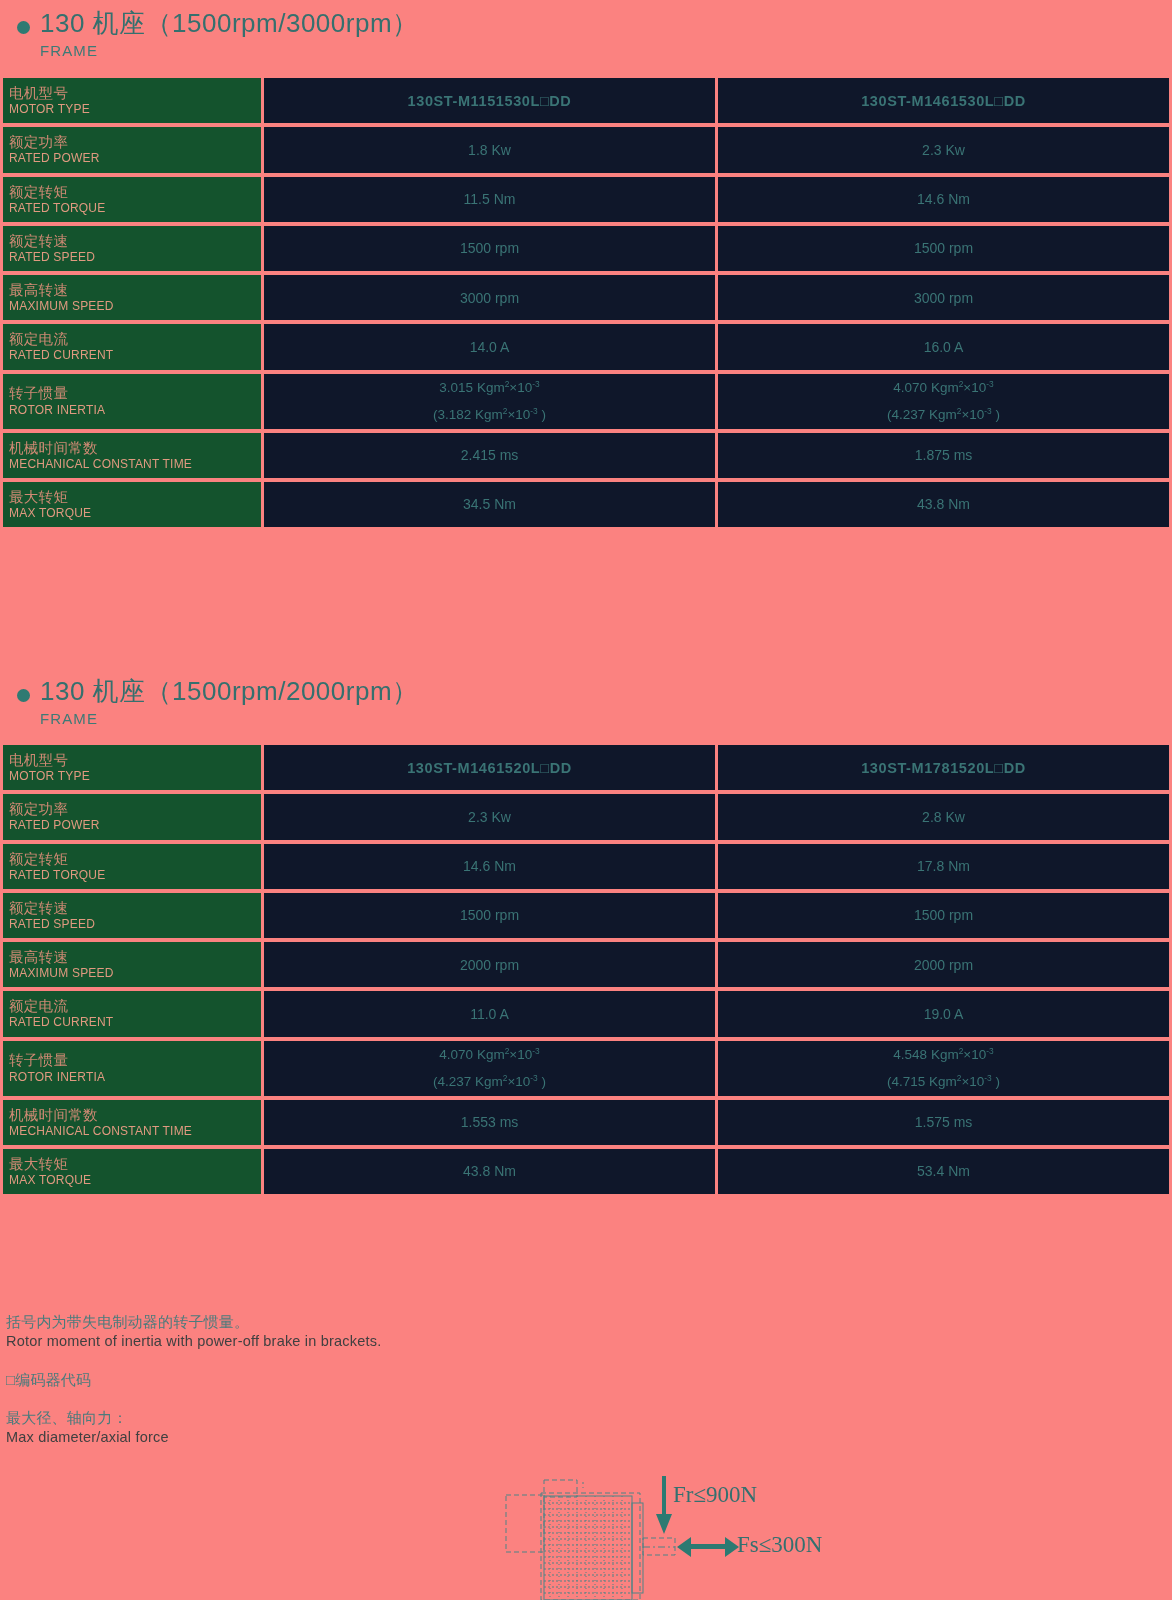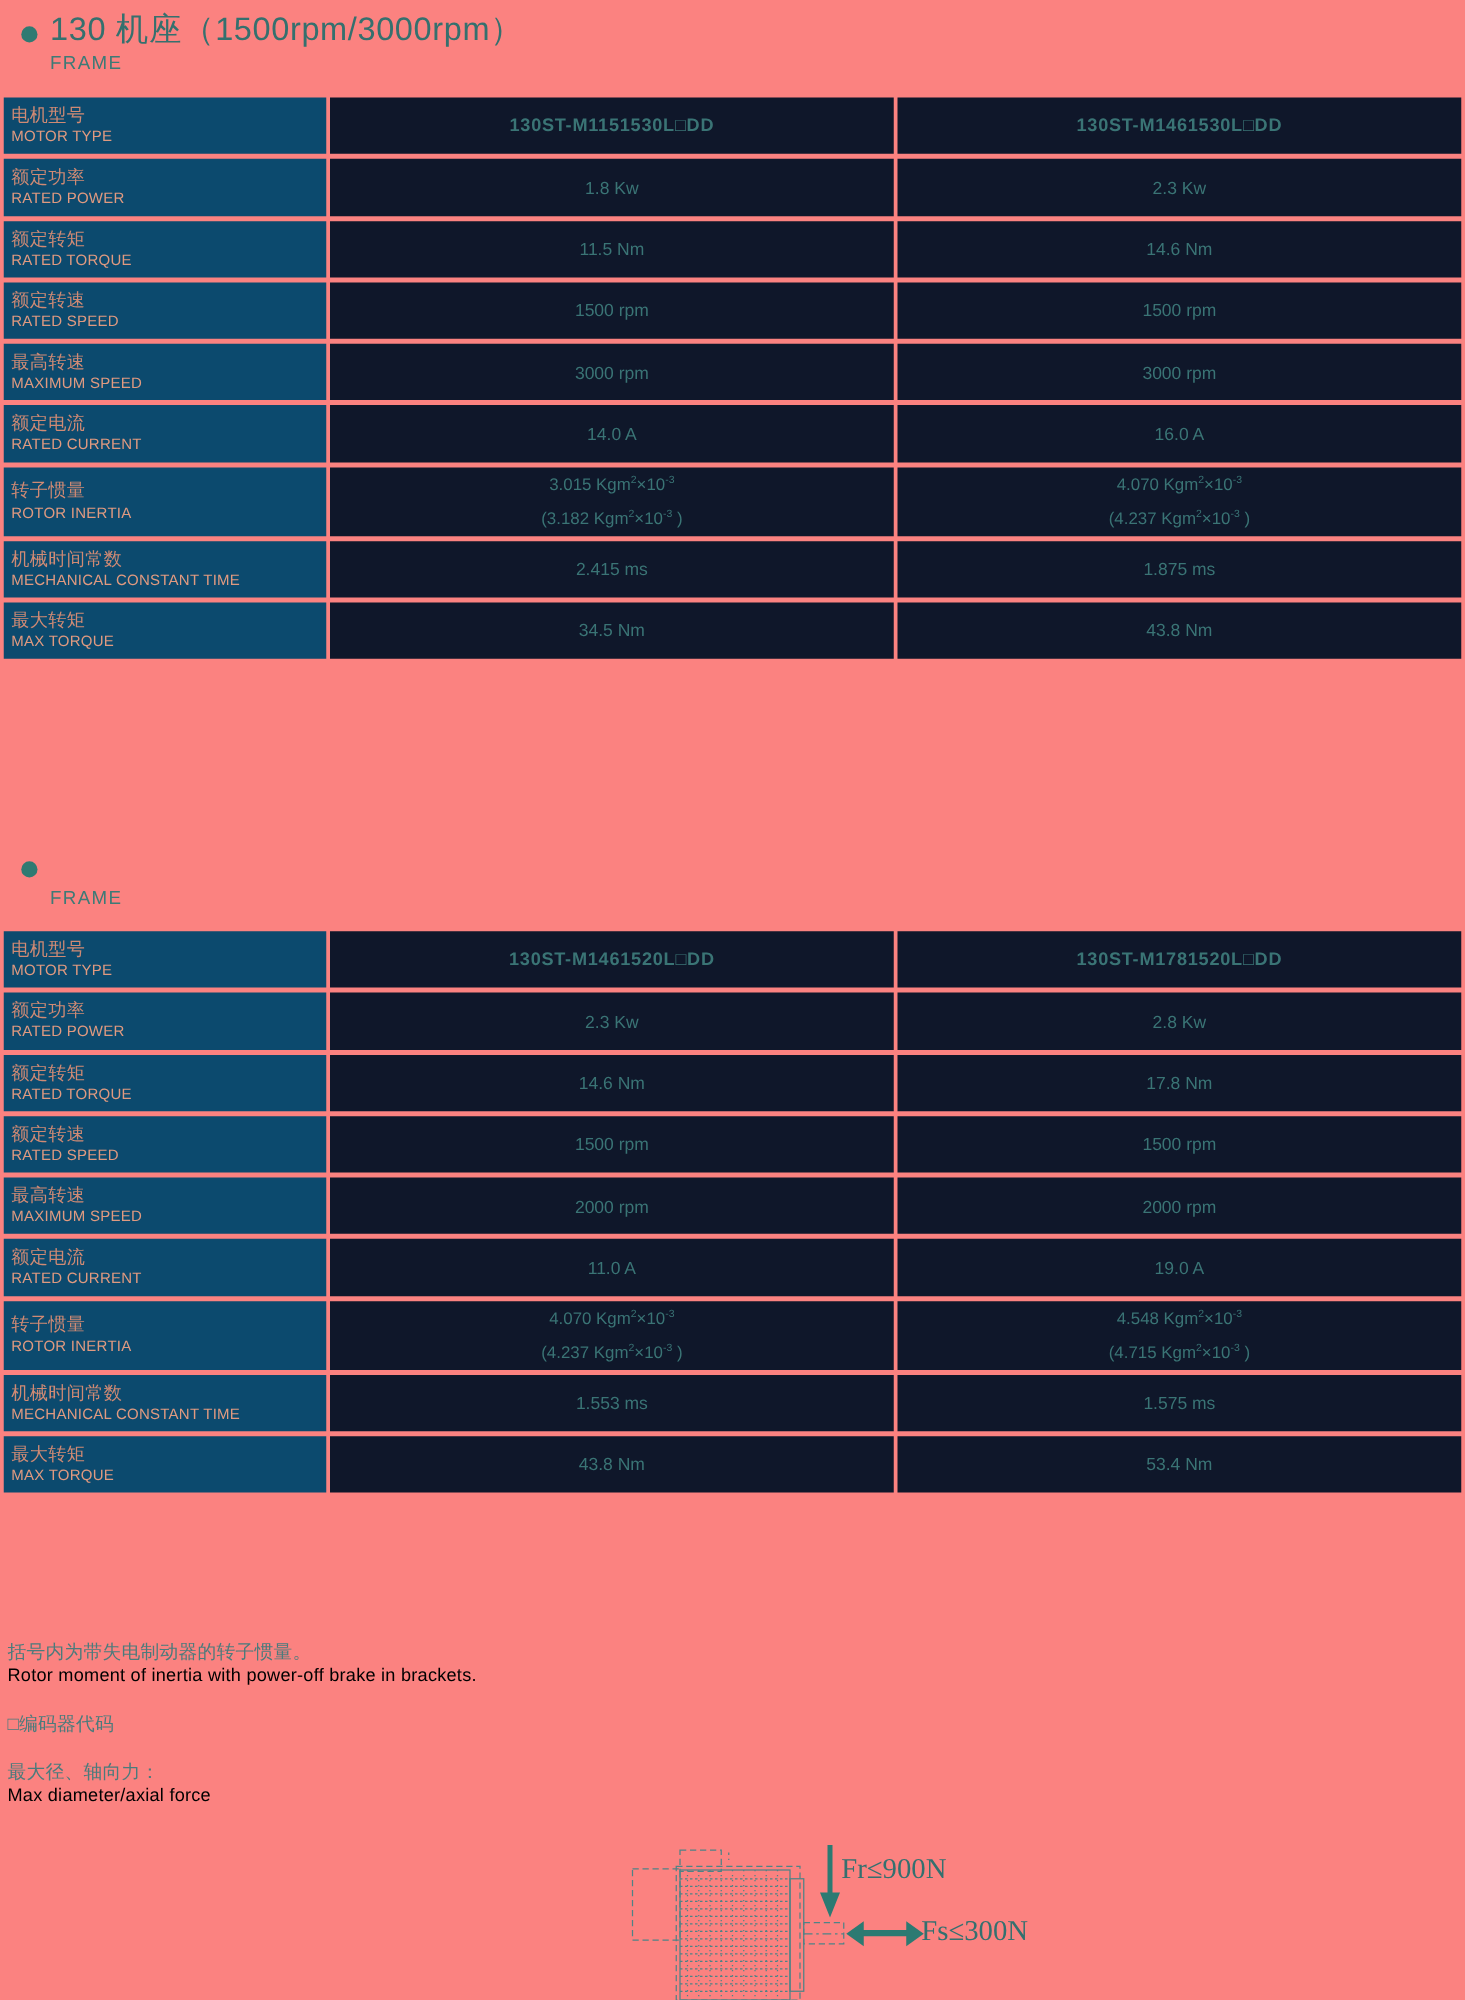--- a/index.html
+++ b/index.html
@@ -65,21 +65,21 @@
     border-collapse: separate;
     border-spacing: 3px 4px;
     table-layout: fixed;
   }
   .spec-table td {
     padding: 0;
     vertical-align: middle;
   }
   td.label {
     width: 252px;
-    background: #0c4a6e;
+    background: #14532d;
     padding: 7px 0 7px 6px;
     line-height: 1.18;
   }
   td.label .cn {
     display: block;
     font-size: 14.5px;
     color: #d08a74;
     letter-spacing: 0.3px;
   }
   td.label .en {
@@ -124,21 +124,21 @@
   }
   .note-block { margin-bottom: 18px; }
   .note-cn {
     font-size: 15px;
     color: #4b7b7c;
     letter-spacing: 0.2px;
     line-height: 1.35;
   }
   .note-en {
     font-size: 14.5px;
-    color: #000000;
+    color: #404040;
     letter-spacing: 0.2px;
     line-height: 1.35;
   }
 
   
   .diagram {
     position: absolute;
     left: 495px;
     top: 1470px;
     width: 420px;
@@ -243,20 +243,21 @@
         </td>
         <td class="val">34.5 Nm</td>
         <td class="val">43.8 Nm</td>
       </tr>
     </tbody>
   </table>
 
 <div class="section" id="section-1" style="top:668px;">
   <div class="sect-head">
     <span class="bullet"></span>
+    <div class="sect-title">130 机座（1500rpm/2000rpm）</div>
     <div class="sect-sub">FRAME</div>
   </div>
 </div>
 <table class="spec-table" id="table-1" style="top:741px;">
     <tbody>
       <tr>
         <td class="label">
           <span class="cn">电机型号</span>
           <span class="en">MOTOR TYPE</span>
         </td>

